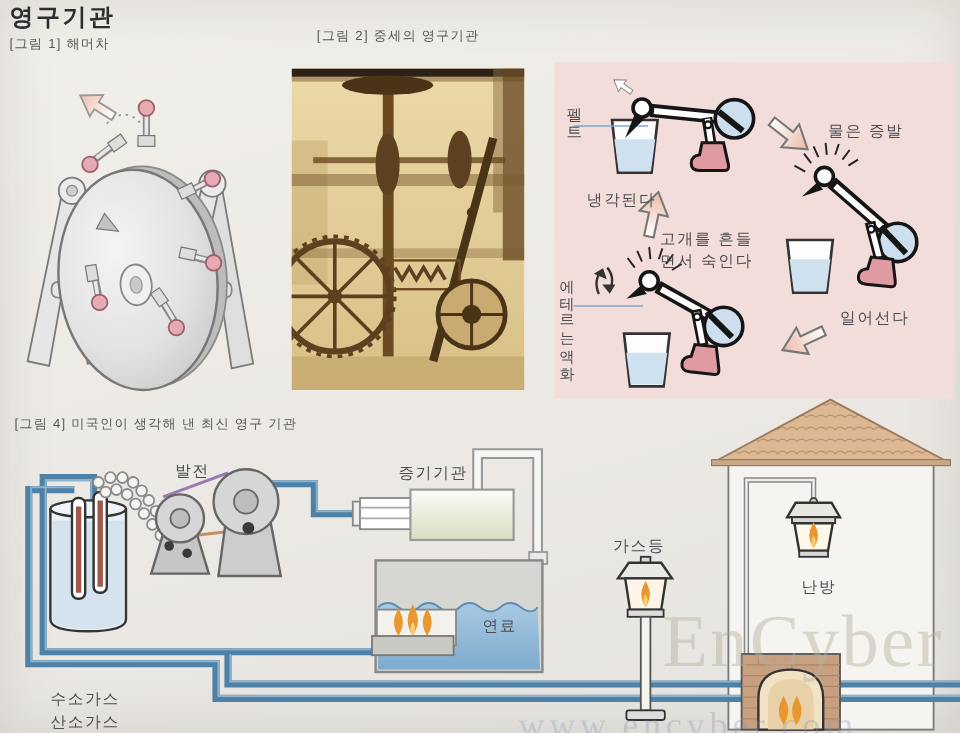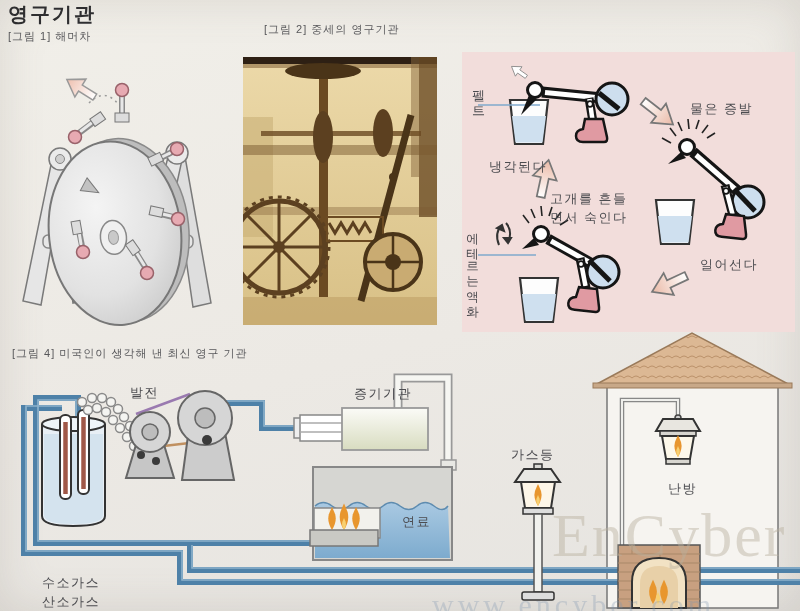--- a/index.html
+++ b/index.html
@@ -394,22 +394,22 @@
           <line x1="676" y1="242" x2="676" y2="251"></line>
       </g>
       <path d="M632,278 L632,252 Q632,228 659,228 Q686,228 686,252 L686,278 Z" fill="#f2e2c4" stroke="#333" stroke-width="2"></path>
       <path d="M640,278 L640,254 Q640,236 659,236 Q678,236 678,254 L678,278 Z" fill="#e8d0a8"></path>
       <use href="#flame" transform="translate(653,274) scale(1.1)" fill="#e8962e"></use>
       <use href="#flame" transform="translate(664,274) scale(1.1)" fill="#e8962e"></use>
       <use href="#flame" transform="translate(658,274) scale(0.55)" fill="#f8d070"></use>
     </g>
   </svg>
 
-  <div class="lbl" style="left:130px;top:384px;">발전</div>
-  <div class="lbl" style="left:354px;top:385px;text-align:center;">증기기관</div>
+  <div class="lbl" style="left:146px;top:384px;">발전</div>
+  <div class="lbl" style="left:332px;top:385px;text-align:center;">증기기관</div>
   <div class="lbl" style="left:402px;top:513px;">연료</div>
   <div class="lbl" style="left:511px;top:446px;">가스등</div>
   <div class="lbl" style="left:668px;top:480px;">난방</div>
   <div class="lbl" style="left:42px;top:574px;">수소가스
 산소가스</div>
 
   <div class="wm-brand">EnCyber</div>
   <div class="wm-url">www.encyber.com</div>
 </div>
 

